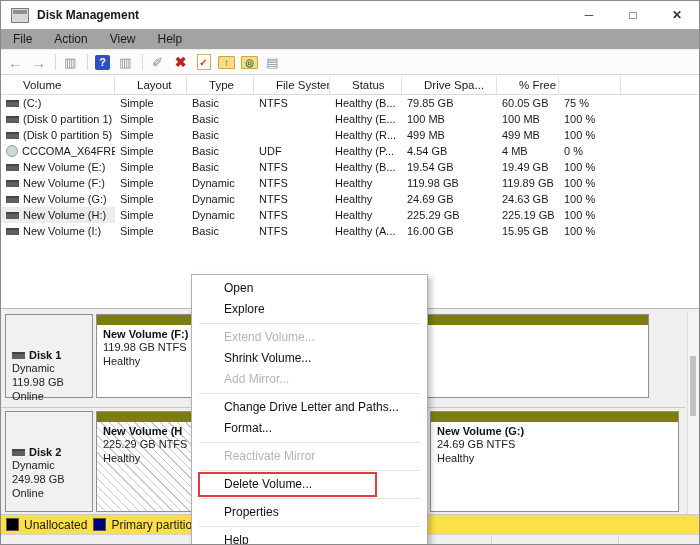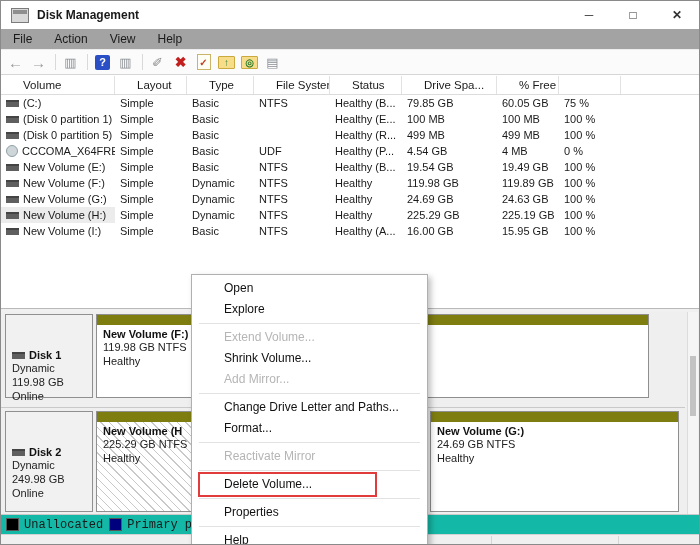--- a/index.html
+++ b/index.html
@@ -55,21 +55,21 @@
   .vol-strip{height:10px;flex:0 0 auto;}
   .vol-body{flex:1;background:#fff;padding:3px 0 0 6px;overflow:hidden;}
   .vol-body.hatched{background:repeating-linear-gradient(45deg,#ffffff 0 5px,#c9c9c9 5px 6px);}
   .vol-title{font-size:11px;font-weight:bold;color:#111;white-space:nowrap;}
   .vol-line{font-size:11px;color:#222;line-height:14px;white-space:nowrap;}
   .row-divider{position:absolute;left:0;width:684px;height:1px;background:#c9c9c9;}
   .vscroll{position:absolute;left:686px;top:0;width:10px;height:202px;background:#f5f5f5;border-left:1px solid #dcdcdc;}
   .vscroll .thumb{position:absolute;left:2px;top:44px;width:6px;height:60px;background:#c3c3c3;}
 
   
-  .legendbar{position:absolute;left:0;top:513px;width:100%;height:20px;background:#14b8a6;border-top:1px solid #c9c9c9;display:flex;align-items:center;padding-left:5px;box-sizing:border-box;gap:6px;font-family:Liberation Mono, monospace;}
+  .legendbar{position:absolute;left:0;top:513px;width:100%;height:20px;background:#fde047;border-top:1px solid #c9c9c9;display:flex;align-items:center;padding-left:5px;box-sizing:border-box;gap:6px;}
   .legend-item{display:flex;align-items:center;gap:5px;}
   .legend-sq{width:13px;height:13px;border:1px solid #555;box-sizing:border-box;}
   .legend-label{font-size:12px;color:#1a1a1a;white-space:nowrap;}
 
   
   .statusbar{position:absolute;left:0;top:533px;width:100%;height:12px;background:#f0f0f0;border-top:1px solid #d2d2d2;}
   .sb-div{position:absolute;top:1px;width:1px;height:10px;background:#d5d5d5;}
 
   
   .ctxmenu{position:absolute;left:190px;top:273px;width:237px;height:312px;background:#ffffff;border:1px solid #b0b0b0;box-shadow:3px 3px 6px rgba(0,0,0,0.25);z-index:20;box-sizing:border-box;padding-top:3px;}

